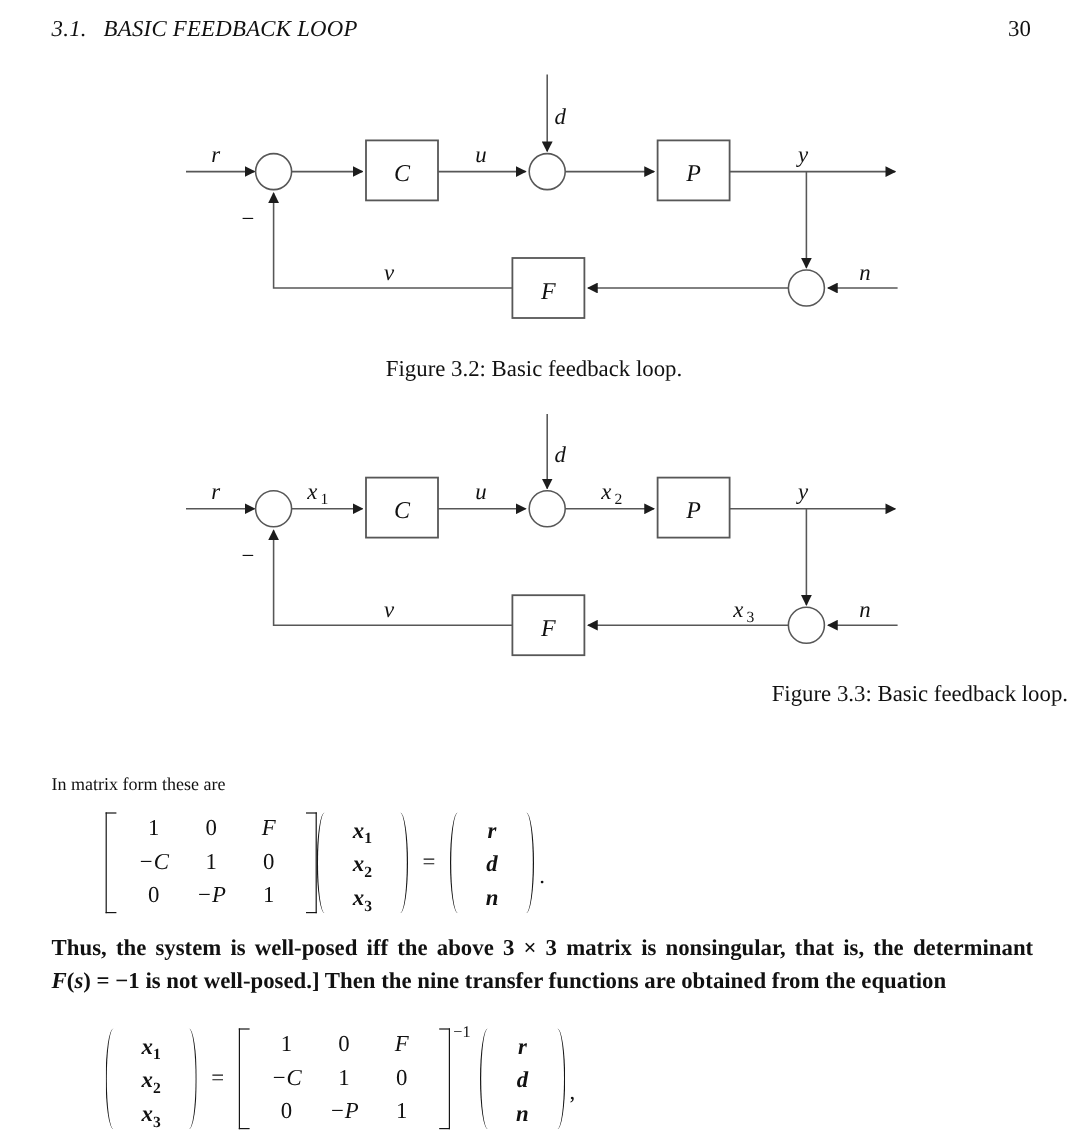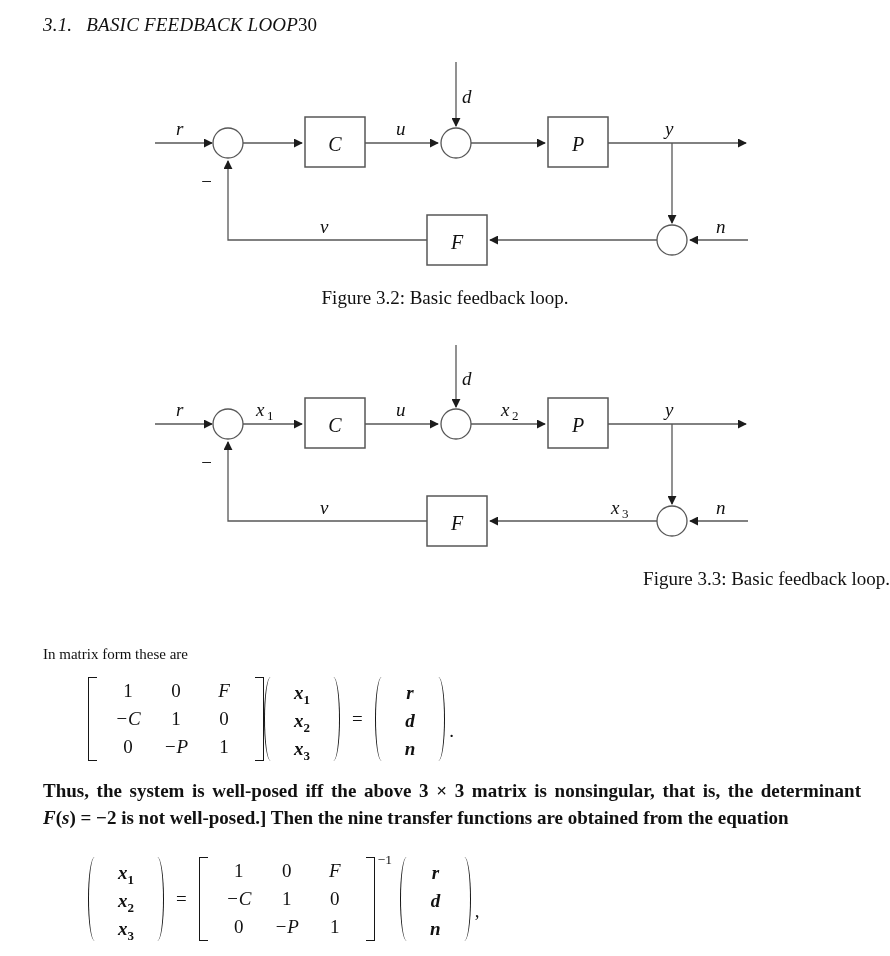--- a/index.html
+++ b/index.html
@@ -3,36 +3,36 @@
 <meta charset="utf-8">
 <style>
   html,body { margin:0; padding:0; background:#ffffff; }
   .page {
     position:relative; width:890px; height:956px; background:#fff;
     font-family:"Liberation Serif", serif; color:#111; overflow:hidden;
   }
   
   .running-head {
     position:absolute; left:43px; right:31px; top:14px;
-    display:flex; justify-content:flex-start; align-items:baseline;
+    display:flex; justify-content:space-between; align-items:baseline;
     font-size:19px;
   }
   .head-left { font-style:italic; letter-spacing:0.2px; }
   .head-title { margin-left:14px; }
   
   svg.diagrams { position:absolute; left:0; top:0; }
   .diag line, .diag path { stroke:#575757; stroke-width:1.3; fill:none; }
   .diag rect { stroke:#575757; stroke-width:1.5; fill:#ffffff; }
   .diag circle { stroke:#575757; stroke-width:1.3; fill:#ffffff; }
   .lab  { font-family:"Liberation Serif", serif; font-style:italic; font-size:19px; fill:#111; }
   .subd { font-family:"Liberation Serif", serif; font-style:normal; font-size:13px; fill:#111; }
   .blk  { font-family:"Liberation Serif", serif; font-style:italic; font-size:20px; fill:#111; }
   
   .caption { position:absolute; left:0; right:0; text-align:center; font-size:19px; }
-  .cap32 { top:287px; }
+  .cap32 { top:297px; }
   .cap33 { top:568px;text-align:right; }
   
   .intro { position:absolute; left:43px; top:646px; font-size:15px; }
   .para  { position:absolute; left:43px; top:777px; width:818px; font-size:19px; line-height:27px; }
   .pline { white-space:normal;font-weight:bold; }
   .just  { text-align:justify; text-align-last:justify; }
   .it    { font-style:italic; }
   
   .equation { position:absolute; display:flex; align-items:center; font-size:19px; }
   .eq1 { left:88px; top:676px; }
@@ -166,21 +166,21 @@
         <span class="vcell it">r</span>
         <span class="vcell it">d</span>
         <span class="vcell it">n</span>
       </div>
     <span class="par right"></span>
     <span class="term">.</span>
   </div>
 
   <div class="para">
     <div class="pline just"><span>Thus, the system is well-posed iff the above 3 × 3 matrix is nonsingular, that is, the determinant</span></div>
-    <div class="pline"><span class="it">F</span><span>(</span><span class="it">s</span><span>) = −2 is not well-posed.] Then the nine transfer functions are obtained from the equation</span></div>
+    <div class="pline"><span class="it">F</span><span>(</span><span class="it">s</span><span>) = −1 is not well-posed.] Then the nine transfer functions are obtained from the equation</span></div>
   </div>
 
   <div class="equation eq2">
     <span class="par left"></span>
     <div class="vec">
         <span class="vcell"><span class="it">x</span><sub class="vsub">1</sub></span>
         <span class="vcell"><span class="it">x</span><sub class="vsub">2</sub></span>
         <span class="vcell"><span class="it">x</span><sub class="vsub">3</sub></span>
       </div>
     <span class="par right"></span>

